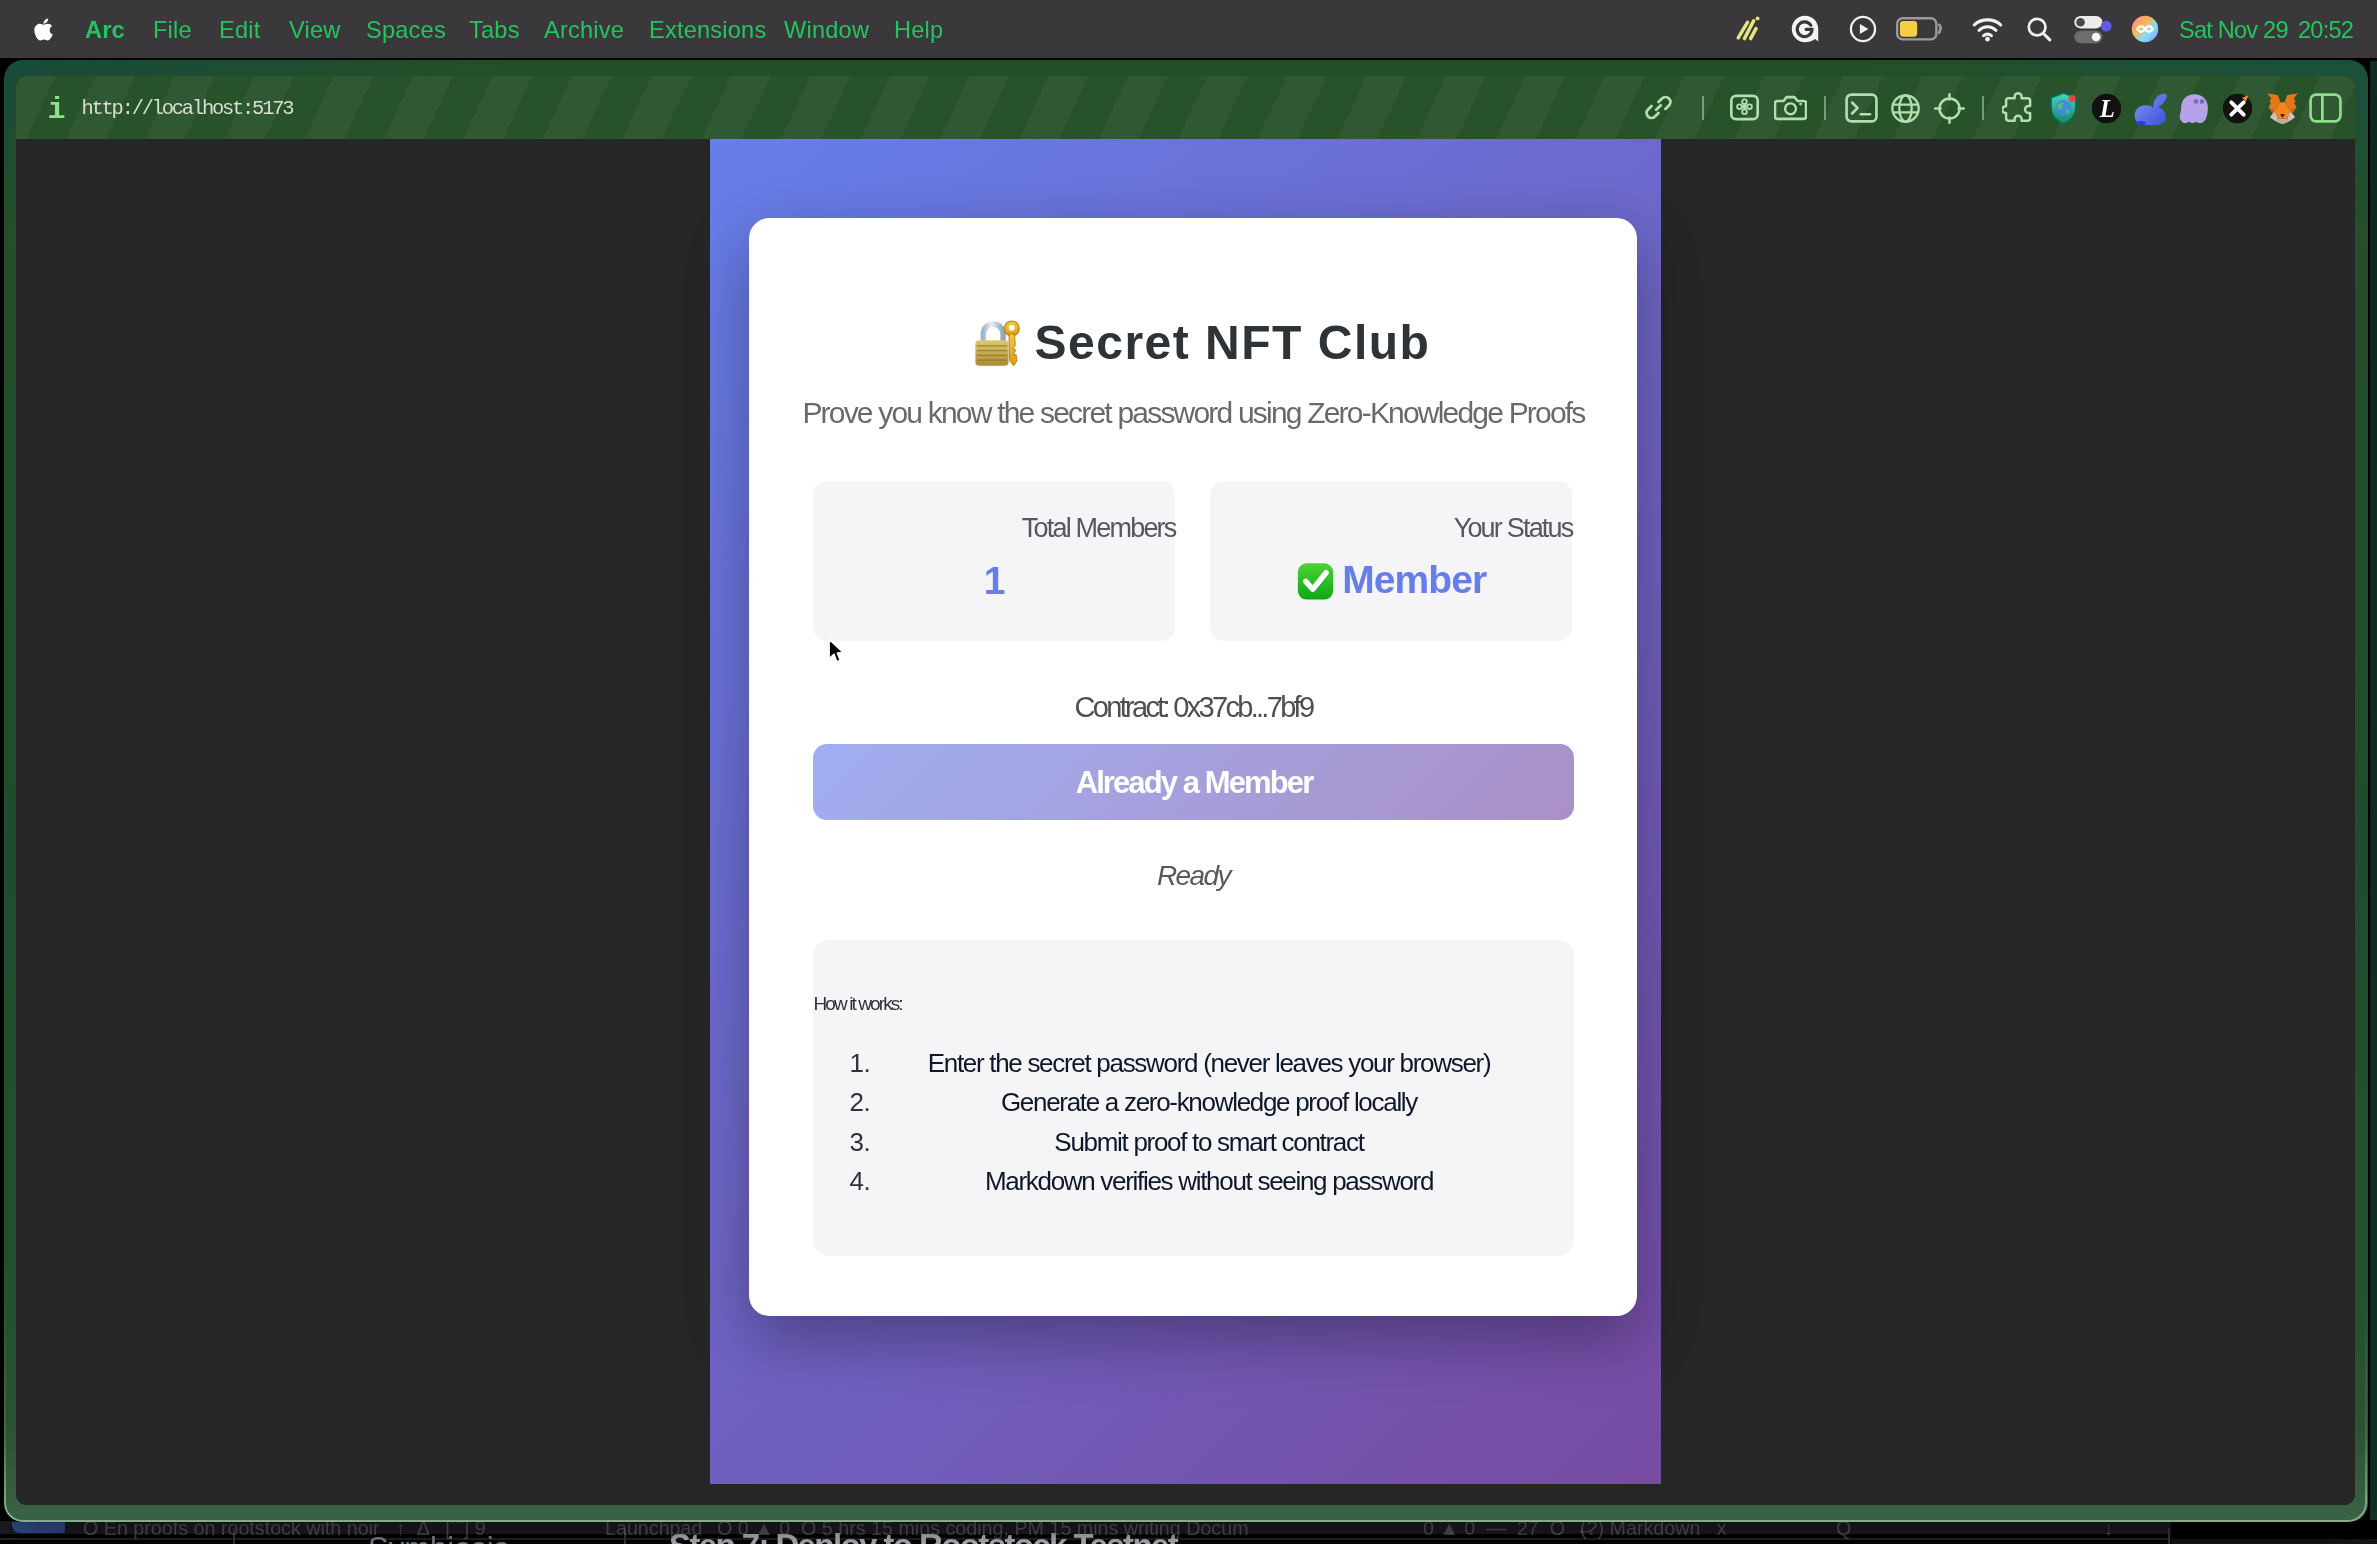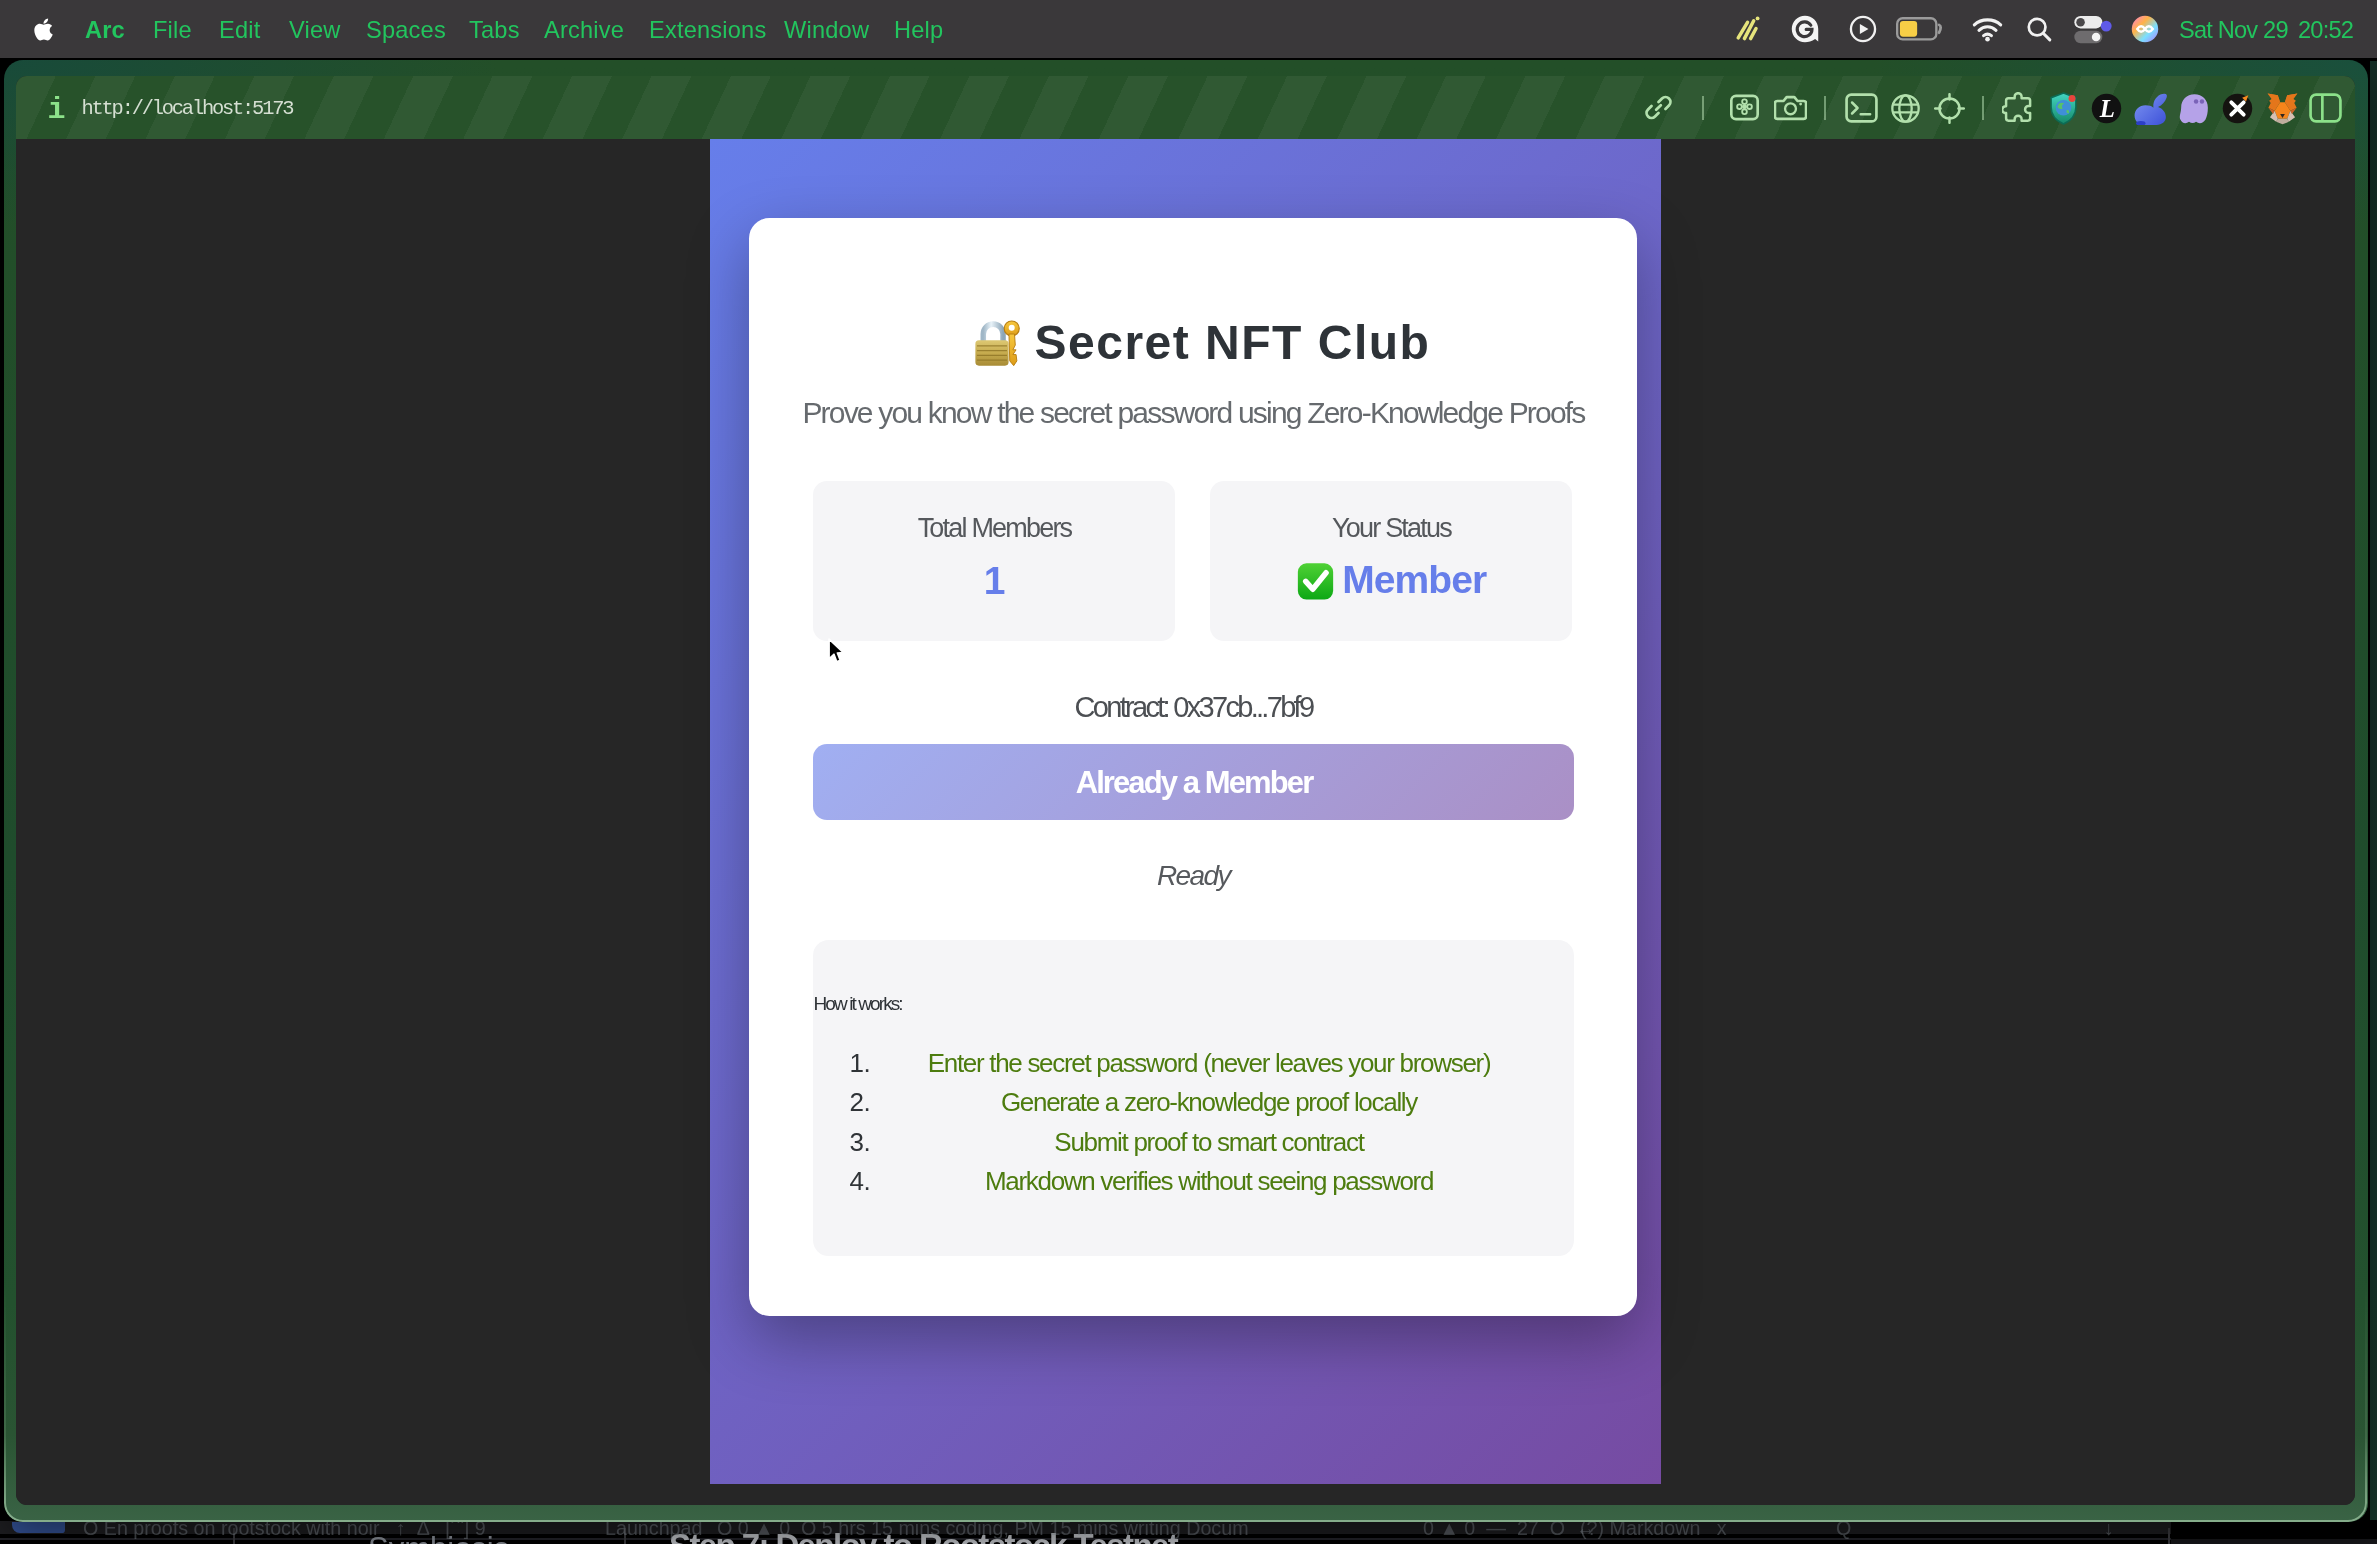--- a/index.html
+++ b/index.html
@@ -59,21 +59,21 @@
 
 #locksvg { position:absolute; left:224px; top:101px; }
 #title { position:absolute; left:285px; top:101px; height:47px; line-height:47px;
   font-size:48px; font-weight:bold; color:#2e3338; letter-spacing:1.5px; white-space:nowrap; }
 #subtitle { position:absolute; left:0; top:178px; width:888px; text-align:center;
   font-size:30px; color:#666a6e; letter-spacing:-1.8px; white-space:nowrap; }
 .statbox { position:absolute; top:263px; height:160px; background:#f5f5f7;
   border-radius:14px; }
 #box1 { left:64px; width:362px; }
 #box2 { left:461px; width:362px; }
-.statlabel { position:absolute; left:0; top:32px; width:100%; text-align:center;
+.statlabel { position:absolute; left:0; top:32px; width:100%; text-align:right;
   font-size:27px; color:#55585c; letter-spacing:-1.8px; }
 .statvalue { position:absolute; left:0; top:80px; width:100%; text-align:center;
   font-size:39px; font-weight:bold; color:#667eea; letter-spacing:-0.4px; }
 .statvalue { top:78px; }
 #memberrow { position:absolute; left:0; top:77px; width:100%; text-align:center; }
 #memberrow svg { vertical-align:-7.9px; }
 #memberrow .mtxt { font-size:39px; font-weight:bold; color:#667eea; letter-spacing:-0.9px; margin-left:8.6px; }
 #connected { position:absolute; left:0; top:473px; width:888px; text-align:center;
   font-size:29px; color:#4c4f53; letter-spacing:-2.7px; }
 #bigbtn { position:absolute; left:64px; top:526px; width:761px; height:76px;
@@ -85,21 +85,21 @@
 #ready { position:absolute; left:0; top:642px; width:888px; text-align:center;
   font-size:28px; font-style:italic; color:#56595d; letter-spacing:-1.6px; }
 #howbox { position:absolute; left:64px; top:722px; width:761px; height:316px;
   background:#f5f5f7; border-radius:15.7px; }
 #howtitle { position:absolute; left:0; top:53px; width:100%; 
   font-size:19px; font-weight:normal; color:#2f3337; letter-spacing:-1.9px; }
 .hrow { position:absolute; left:0; width:100%; height:39px; }
 .hnum { position:absolute; left:36px; top:0; font-size:26px; color:#2f3337;
   line-height:39px; letter-spacing:-0.4px; }
 .htxt { position:absolute; left:30px; right:0; top:0; text-align:center;
-  font-size:26px; color:#4d7c0f; line-height:39px; letter-spacing:-1.3px; }
+  font-size:26px; color:#0f172a; line-height:39px; letter-spacing:-1.3px; }
 
 
 #cursor { position:absolute; left:827px; top:638px; z-index:60; }
 
 
 .tico { position:absolute; top:0; }
 .sep { position:absolute; top:20.4px; width:1.6px; height:23.6px; background:rgba(190,230,185,0.5); }
 
 
 .bt { position:absolute; font-size:19.7px; color:rgba(154,162,170,0.45); white-space:nowrap; z-index:3; }

